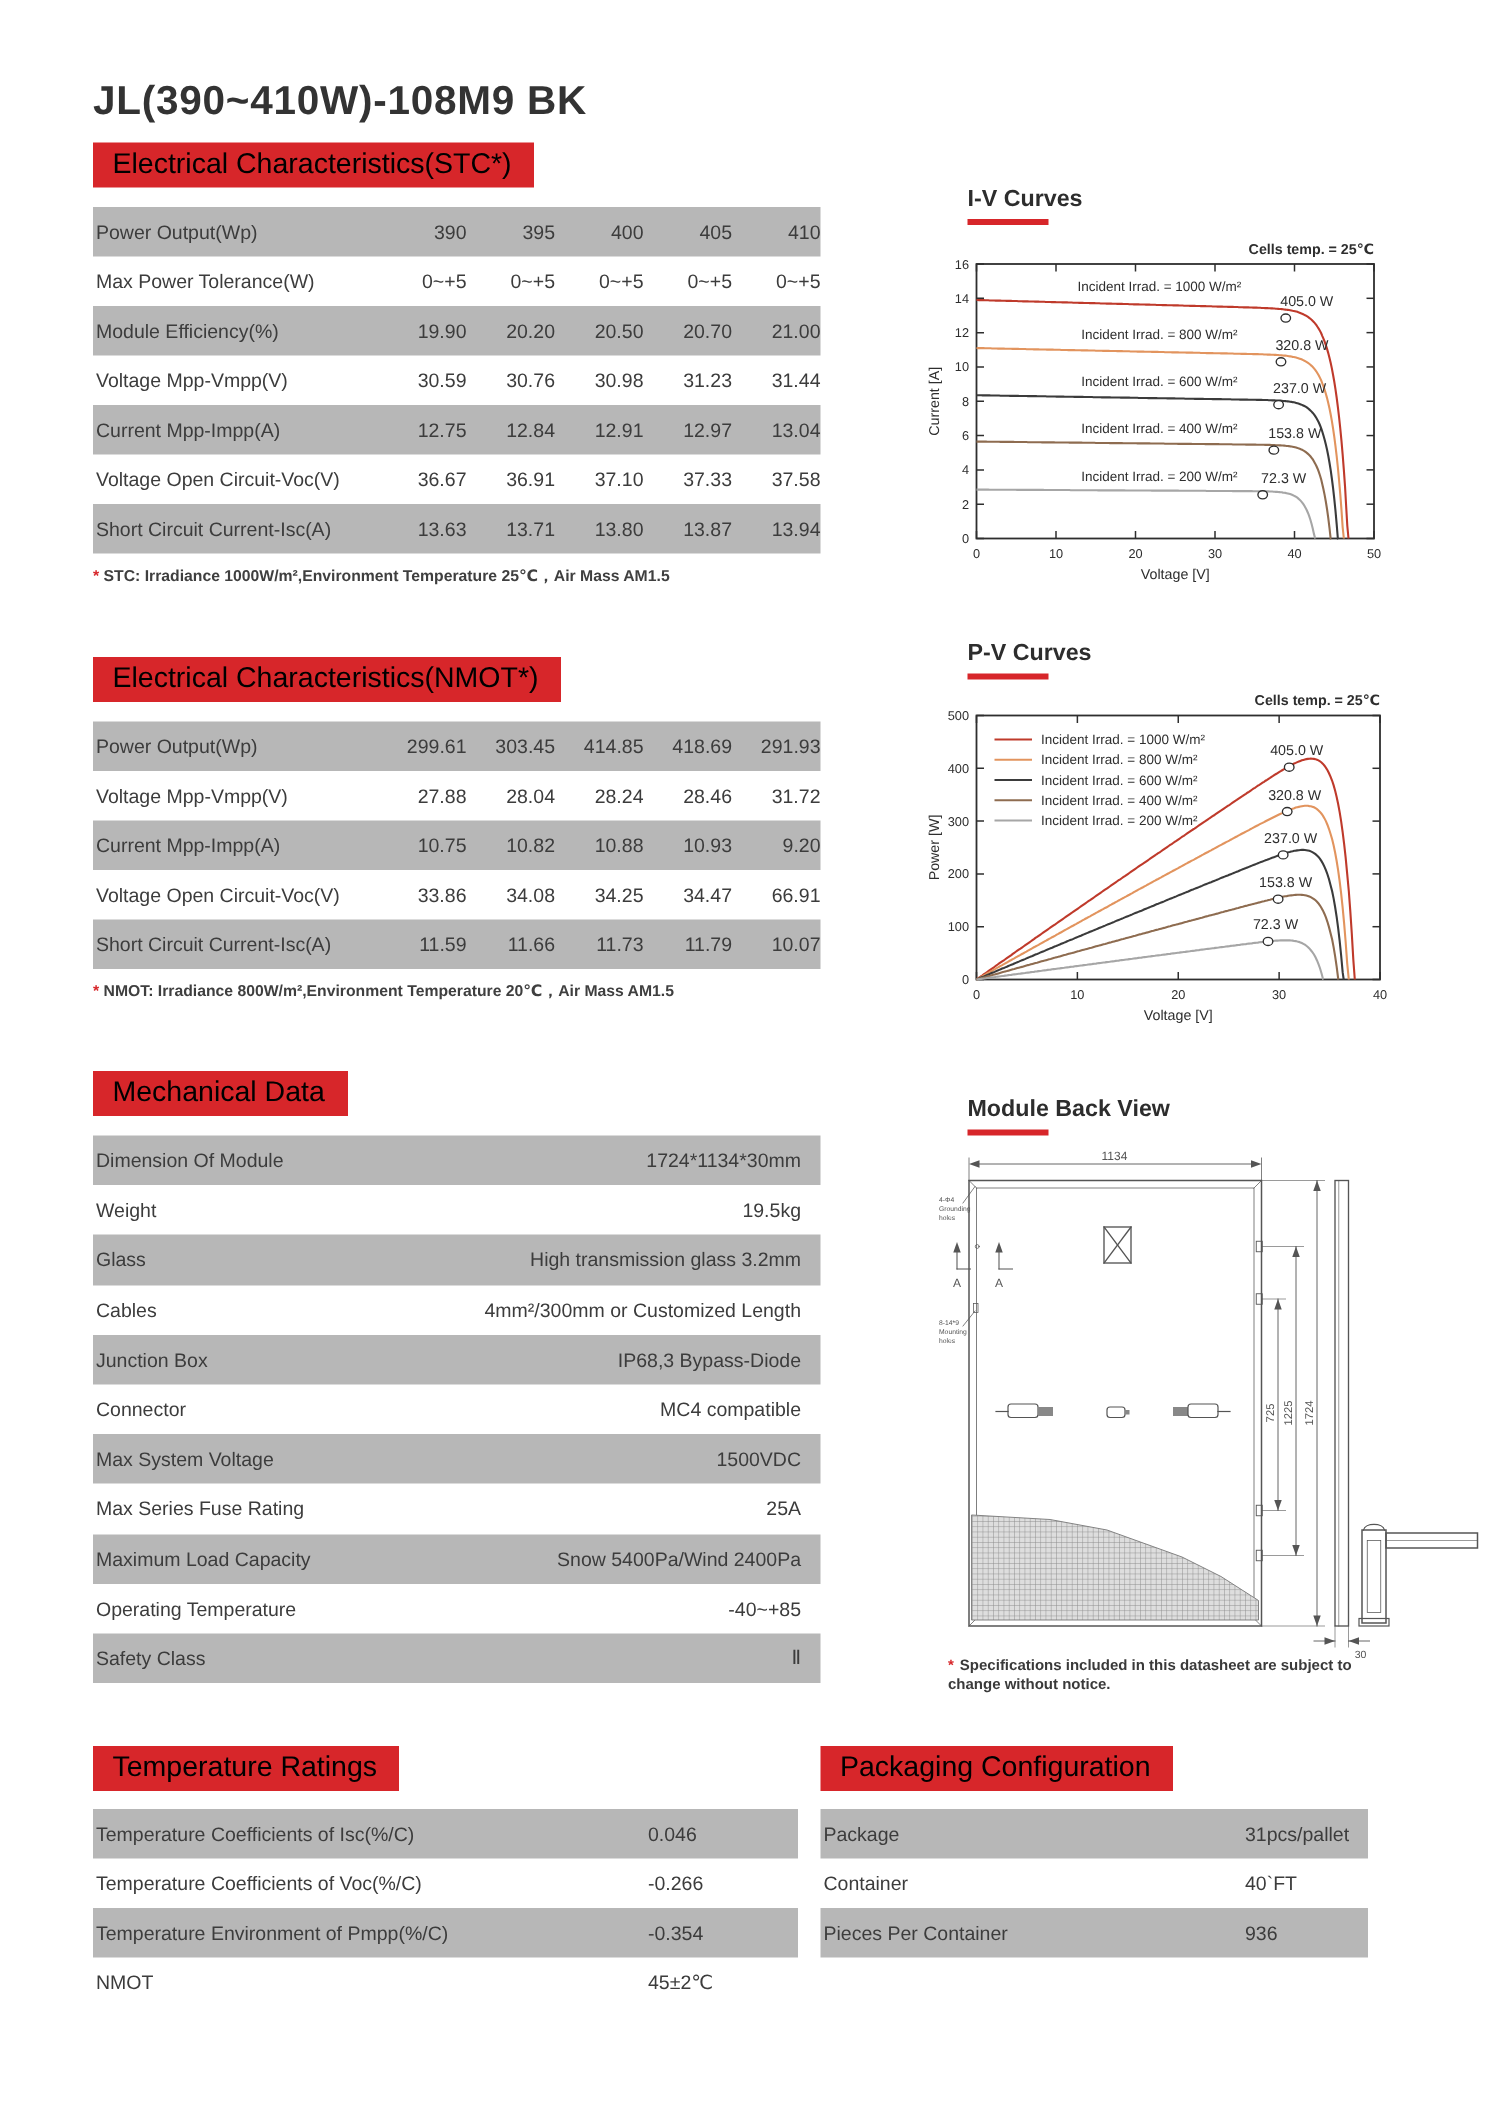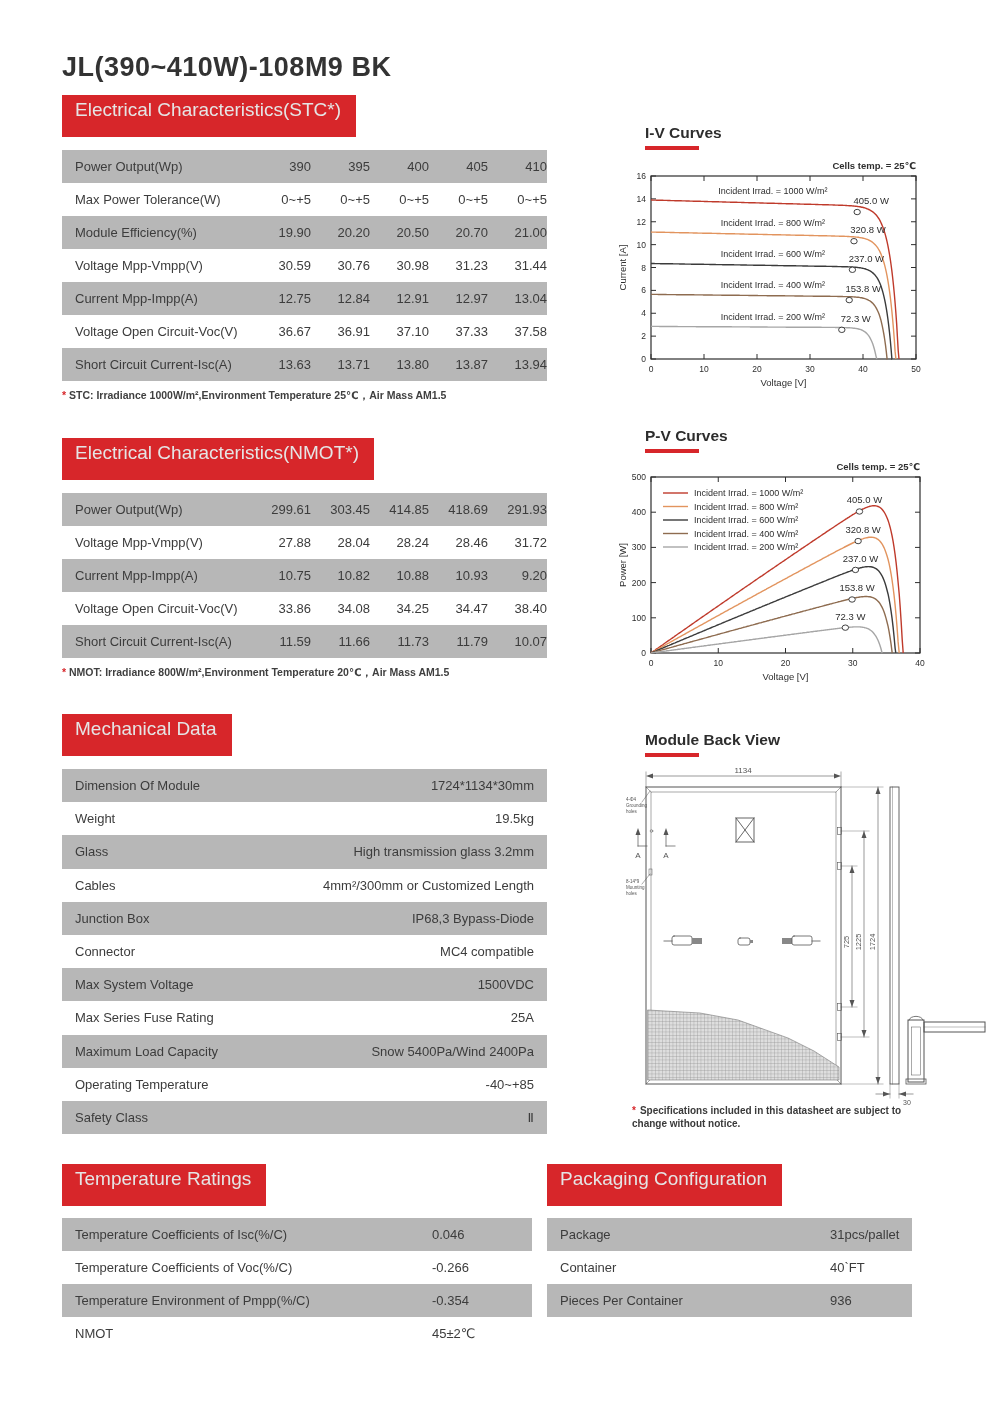--- a/index.html
+++ b/index.html
@@ -1,27 +1,27 @@
 <!DOCTYPE html>
 <html><head>
 <meta charset="utf-8">
 <style>
   :root{ --red:#d7262a; --gray:#b7b7b7; --ink:#3c3c3c; }
   html,body{margin:0;padding:0;}
   body{width:1000px;height:1413px;background:#fff;position:relative;
        font-family:"Liberation Sans","DejaVu Sans",sans-serif;color:var(--ink);}
   .abs{position:absolute;}
   .doc-title{font-size:27px;font-weight:700;color:#333;letter-spacing:.5px;}
-  .sec-header{display:inline-block;background:var(--red);color:#e5e5e5;font-size:19px;
-              line-height:30px;padding:0 15px 12px 13px;font-weight:400;}
+  .sec-header{display:inline-block;background:var(--red);color:#000000;font-size:19px;
+              line-height:30px;padding:0 15px 0 13px;font-weight:400;}
   .tbl{margin-top:13px;}
   .row{display:flex;align-items:center;height:33px;font-size:13px;color:var(--ink);}
   .row.h332{height:33.2px;}
   .row.gray{background:var(--gray);}
-  .lbl{padding-left:13px;white-space:nowrap;}
+  .lbl{padding-left:2px;white-space:nowrap;}
   .cols5 .lbl{width:190px;box-sizing:border-box;}
   .cols5 .val{flex:1;text-align:right;}
   .kv .lbl{flex:1;}
   .kv .val{padding-right:13px;white-space:nowrap;}
   .tv .lbl{flex:1;}
   .tv .val{width:100px;}
   .pk .lbl{flex:1;}
   .pk .val{width:82px;}
   .fnote{margin-top:8px;font-size:10.5px;font-weight:700;color:#3f3f3f;}
   .star{color:var(--red);font-weight:700;}
@@ -125,21 +125,21 @@
         <div class="val">10.88</div>
         <div class="val">10.93</div>
         <div class="val">9.20</div>
       </div>
     <div class="row cols5">
         <div class="lbl">Voltage Open Circuit-Voc(V)</div>
         <div class="val">33.86</div>
         <div class="val">34.08</div>
         <div class="val">34.25</div>
         <div class="val">34.47</div>
-        <div class="val">38.40</div>
+        <div class="val">66.91</div>
       </div>
     <div class="row gray cols5">
         <div class="lbl">Short Circuit Current-Isc(A)</div>
         <div class="val">11.59</div>
         <div class="val">11.66</div>
         <div class="val">11.73</div>
         <div class="val">11.79</div>
         <div class="val">10.07</div>
       </div>
   </div>

